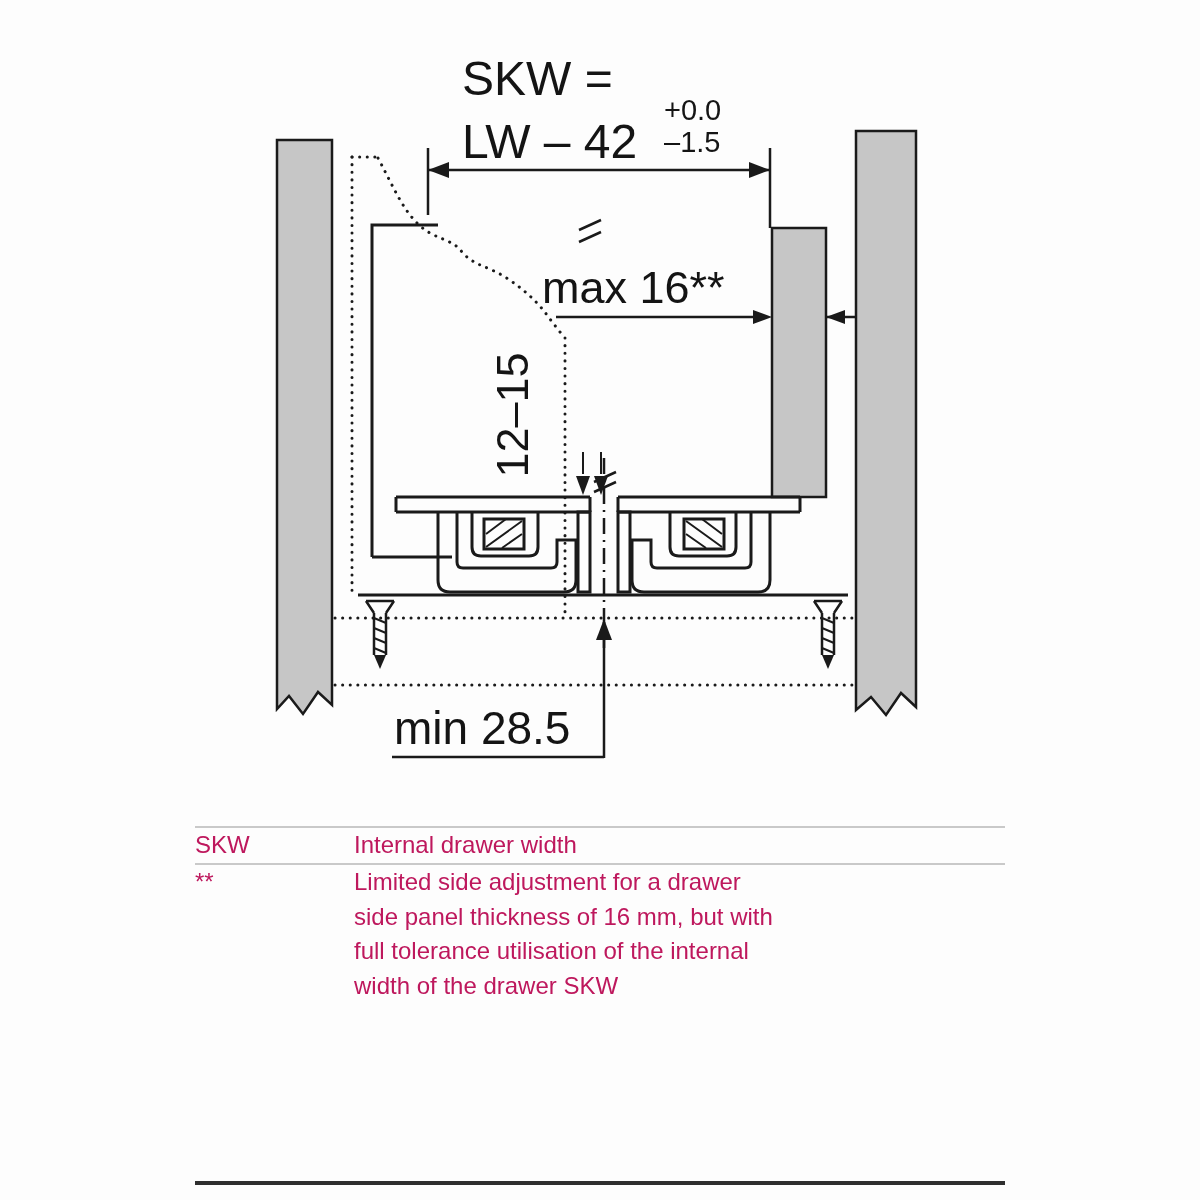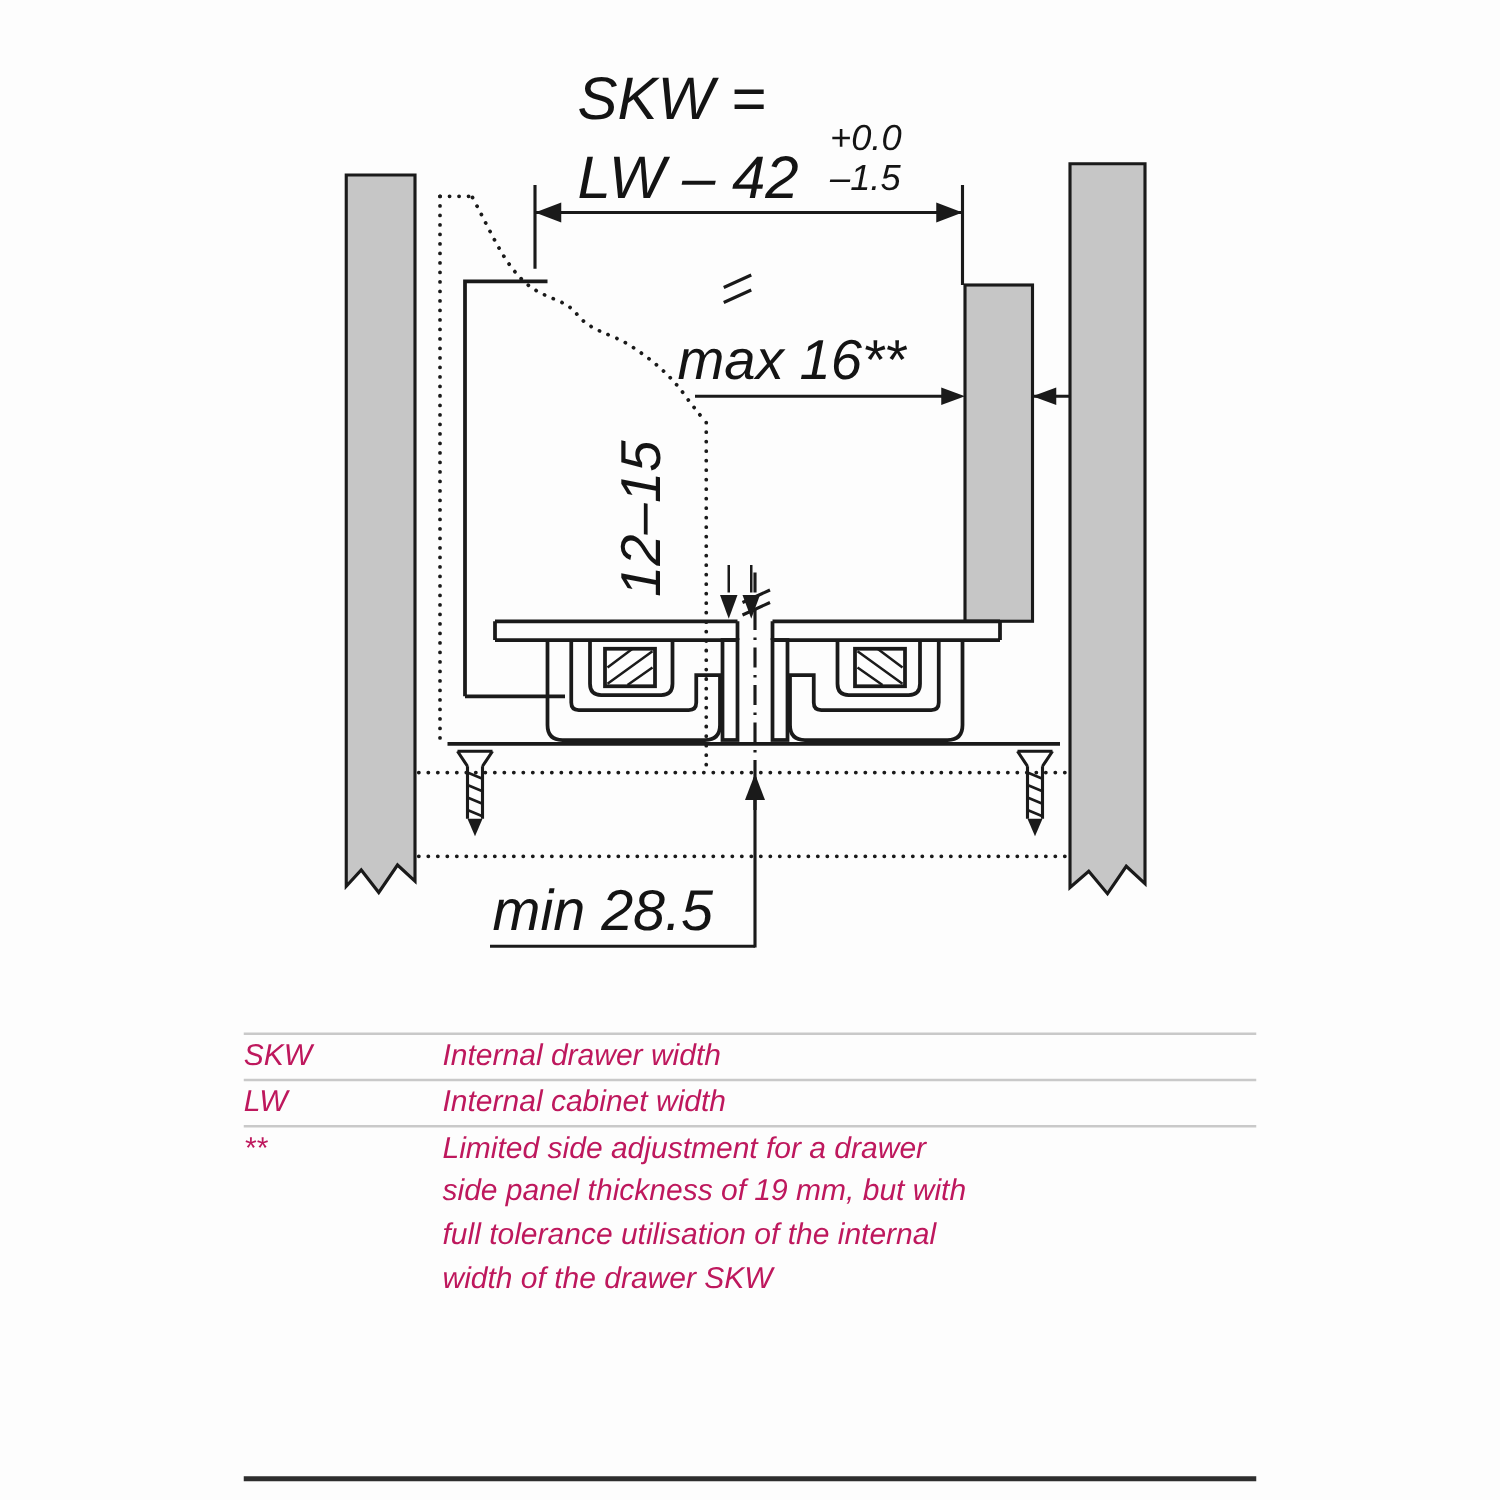--- a/index.html
+++ b/index.html
@@ -1,17 +1,17 @@
 <!DOCTYPE html>
 <html><head>
 <meta charset="utf-8">
 <style>
   html,body{margin:0;padding:0;background:#ffffff;}
   .stage{position:relative;width:1200px;height:1200px;background:#fdfdfd;overflow:hidden;
-         font-family:"Liberation Sans",sans-serif;color:#1a1a1a;font-style:italic;}
+         font-family:"Liberation Sans",sans-serif;color:#1a1a1a;}
   
   .panel{fill:#c6c6c6;stroke:#1a1a1a;stroke-width:2.5;stroke-linejoin:miter;}
   .ln{stroke:#1a1a1a;fill:none;stroke-width:3;stroke-linecap:butt;}
   .ln25{stroke-width:2.5;}
   .ln2{stroke-width:2;}
   .dot{stroke-dasharray:0.1 7.5;stroke-linecap:round;}
   .dashdot{stroke-dasharray:16 6 2 6;}
   .fillb{fill:#1a1a1a;stroke:none;}
   .t{font-family:"Liberation Sans",sans-serif;fill:#141414;}
   .t-big{font-size:48px;}
@@ -125,26 +125,22 @@
     <text class="t" font-size="46" x="394" y="744">min 28.5</text>
   </svg>
 
   
   <div class="legend">
     <div class="legend-row">
       <div class="legend-term">SKW</div>
       <div class="legend-def">Internal drawer width</div>
     </div>
     <div class="legend-row">
-      <div class="legend-term">LW</div>
-      <div class="legend-def">Internal cabinet width</div>
-    </div>
-    <div class="legend-row">
       <div class="legend-term">**</div>
       <div class="legend-def">Limited side adjustment for a drawer
-side panel thickness of 19 mm, but with
+side panel thickness of 16 mm, but with
 full tolerance utilisation of the internal
 width of the drawer SKW</div>
     </div>
   </div>
 
   <div class="bottom-rule"></div>
 </div>
 
 </body></html>

